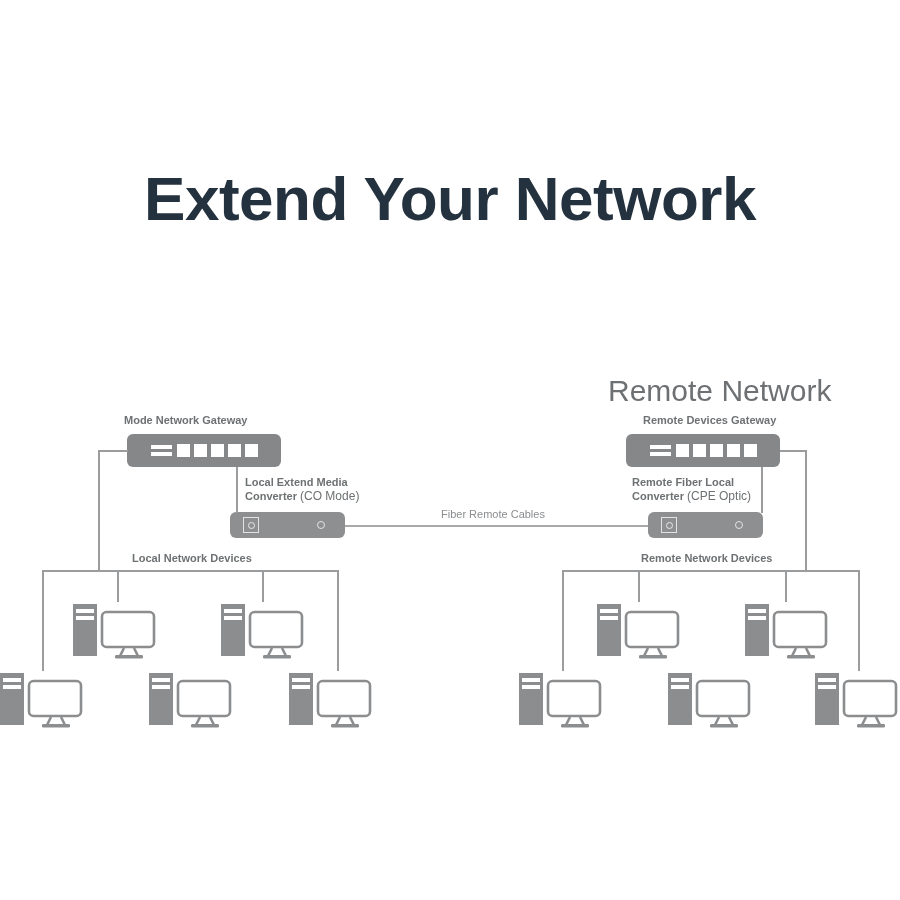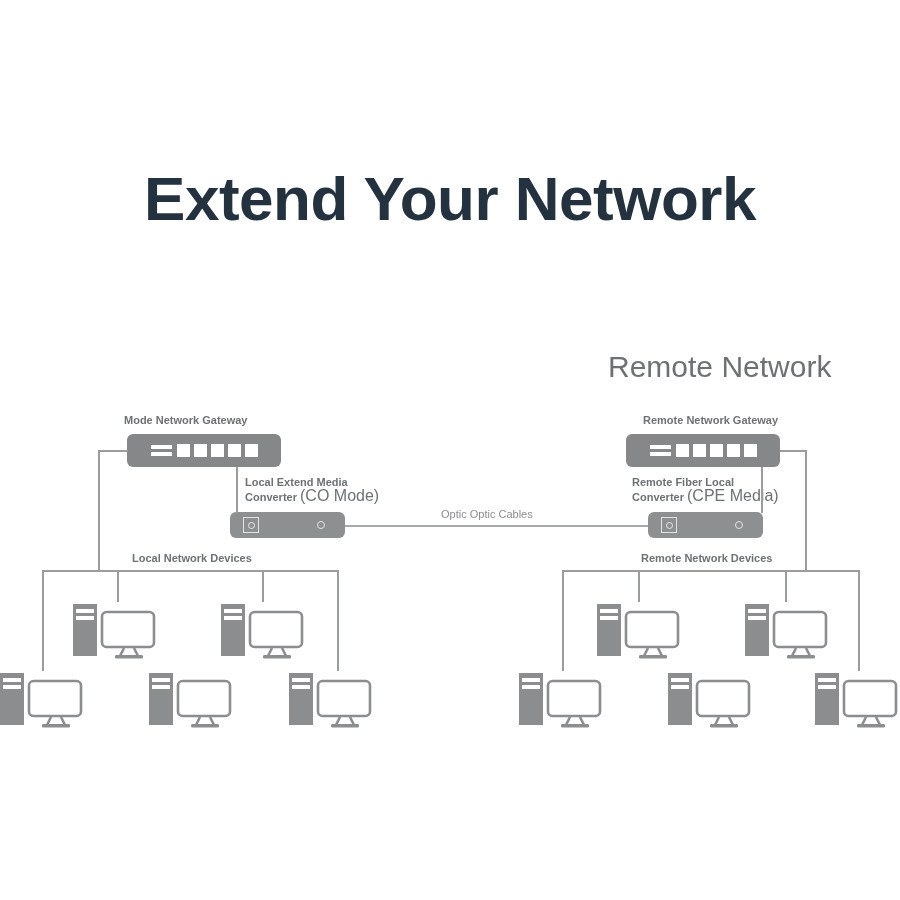--- a/index.html
+++ b/index.html
@@ -38,34 +38,34 @@
   
   .section-title {
     position: absolute;
     font-size: 30px;
     font-weight: normal;
     color: #6e7173;
     line-height: 1;
     white-space: nowrap;
   }
   #local-title  { left: 98px;  top: 372px; }
-  #remote-title { left: 608px; top: 352px; }
+  #remote-title { left: 608px; top: 376px; }
 
   
   .small-label {
     position: absolute;
     font-size: 11px;
     font-weight: bold;
     color: #6e7173;
     line-height: 14px;
     white-space: nowrap;
   }
   .small-label .mode {
     font-weight: normal;
-    font-size: 16px;
+    font-size: 12px;
   }
   .label-light {
     font-weight: normal;
     color: #8b8d8f;
   }
 
   #lbl-local-gw   { left: 124px; top: 413px; }
   #lbl-remote-gw  { left: 643px; top: 413px; }
   #lbl-local-conv { left: 245px; top: 475px; text-align: left; }
   #lbl-remote-conv{ left: 632px; top: 475px; text-align: left; }
@@ -198,21 +198,21 @@
           <i></i>
         </span>
       <span class="gw-port"></span>
       <span class="gw-port"></span>
       <span class="gw-port"></span>
       <span class="gw-port"></span>
       <span class="gw-port"></span>
     </div>
   </div>
 
-  <div id="lbl-remote-gw" class="small-label">Remote Network Gateway</div>
+  <div id="lbl-remote-gw" class="small-label">Remote Devices Gateway</div>
 
   <div id="gw-remote" class="gateway">
     <div class="gw-ports">
       <span class="gw-dualbar">
           <i></i>
           <i></i>
         </span>
       <span class="gw-port"></span>
       <span class="gw-port"></span>
       <span class="gw-port"></span>
@@ -221,41 +221,41 @@
     </div>
   </div>
 
   <div id="lbl-local-conv" class="small-label">
     <div>Local Extend Media</div>
     <div><span>Converter</span> <span class="mode">(CO Mode)</span></div>
   </div>
 
   <div id="lbl-remote-conv" class="small-label">
     <div>Remote Fiber Local</div>
-    <div><span>Converter</span> <span class="mode">(CPE Media)</span></div>
+    <div><span>Converter</span> <span class="mode">(CPE Optic)</span></div>
   </div>
 
   <div class="divider" style="left:236px; top:477px; height:30px;"></div>
   <div class="divider" style="left:761px; top:477px; height:30px;"></div>
 
   <div id="conv-local" class="converter">
     <span class="conv-sfp">
         <i></i>
       </span>
     <span class="conv-led"></span>
   </div>
 
   <div id="conv-remote" class="converter">
     <span class="conv-sfp">
         <i></i>
       </span>
     <span class="conv-led"></span>
   </div>
 
-  <div id="lbl-fiber" class="small-label label-light">Optic Optic Cables</div>
+  <div id="lbl-fiber" class="small-label label-light">Fiber Remote Cables</div>
 
   <div class="fiber-line" style="left:345px; top:525px; width:303px;"></div>
 
   <div class="wire h" style="left:98px;  top:450px; width:30px;"></div>
   <div class="wire v" style="left:98px;  top:450px; height:121px;"></div>
 
   <div class="wire v" style="left:236px; top:467px; height:46px;"></div>
 
   <div class="wire h" style="left:42px;  top:570px; width:296px;"></div>
   <div class="wire v" style="left:42px;  top:570px; height:101px;"></div>

